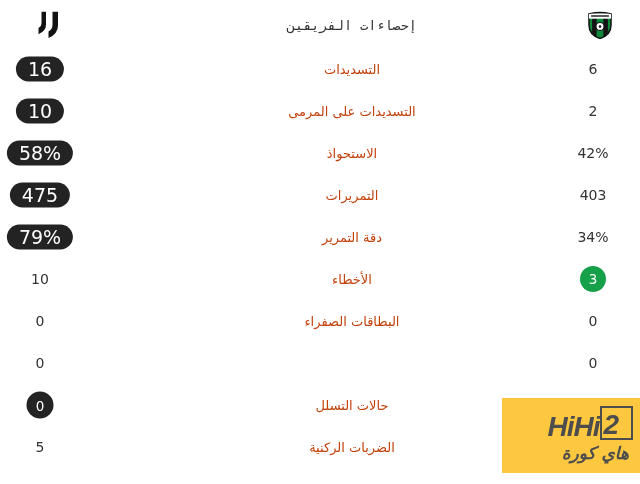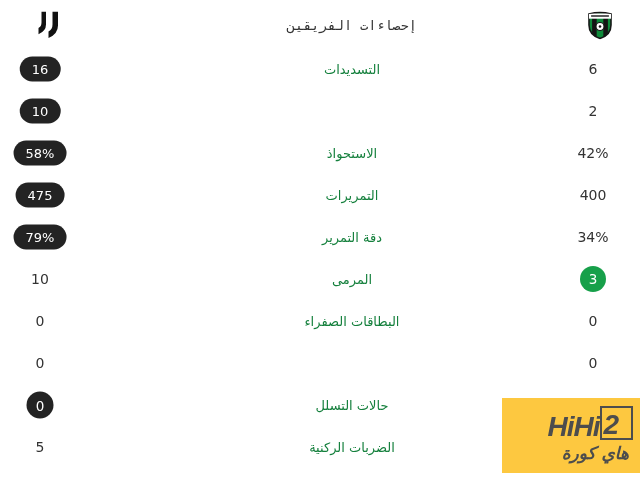--- a/index.html
+++ b/index.html
@@ -31,35 +31,35 @@
     direction: rtl;
     font-family: Liberation Mono, monospace;
   }
   .stat-row {
     position: relative;
     height: 42px;
   }
   .stat-row .label {
     position: absolute; left: 352px; top: 50%;
     transform: translate(-50%, -50%);
-    font-size: 13px; color: #15803d; white-space: nowrap;
+    font-size: 13px; color: #c2410c; white-space: nowrap;
     direction: rtl;
   }
   .val {
     position: absolute; top: 50%;
     transform: translate(-50%, -50%);
     font-size: 14px; color: #333; white-space: nowrap;
   }
   .val.home { left: 40px; }
   .val.away { left: 593px; }
   .val.pill-dark {
     background: #232323; color: #fff;
     border-radius: 14px;
     padding: 4px 12px;
-    font-size: 13px; line-height: 17px;
+    font-size: 19px; line-height: 17px;
   }
   .val.circle-dark {
     background: #232323; color: #fff;
     border-radius: 50%;
     width: 27px; height: 27px;
     display: flex; align-items: center; justify-content: center;
     font-size: 13.5px;
   }
   .val.circle-green {
     color: #fff;
@@ -132,40 +132,41 @@
   </div>
 
   <div id="rows">
       <div class="stat-row">
         <span class="val home pill-dark">16</span>
         <span class="label">التسديدات</span>
         <span class="val away ">6</span>
       </div>
       <div class="stat-row">
         <span class="val home pill-dark">10</span>
+        <span class="label">التسديدات على المرمى</span>
         <span class="val away ">2</span>
       </div>
       <div class="stat-row">
         <span class="val home pill-dark">58%</span>
         <span class="label">الاستحواذ</span>
         <span class="val away ">42%</span>
       </div>
       <div class="stat-row">
         <span class="val home pill-dark">475</span>
         <span class="label">التمريرات</span>
-        <span class="val away ">400</span>
+        <span class="val away ">403</span>
       </div>
       <div class="stat-row">
         <span class="val home pill-dark">79%</span>
         <span class="label">دقة التمرير</span>
         <span class="val away ">34%</span>
       </div>
       <div class="stat-row">
         <span class="val home ">10</span>
-        <span class="label">المرمى</span>
+        <span class="label">الأخطاء</span>
         <span class="val away circle-green" style="background: rgb(23, 160, 74);">3</span>
       </div>
       <div class="stat-row">
         <span class="val home ">0</span>
         <span class="label">البطاقات الصفراء</span>
         <span class="val away ">0</span>
       </div>
       <div class="stat-row">
         <span class="val home ">0</span>
         <span class="val away ">0</span>

